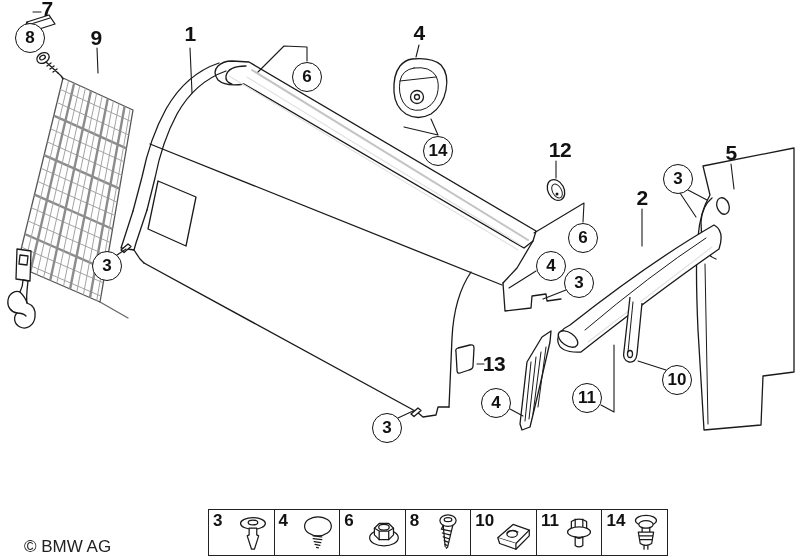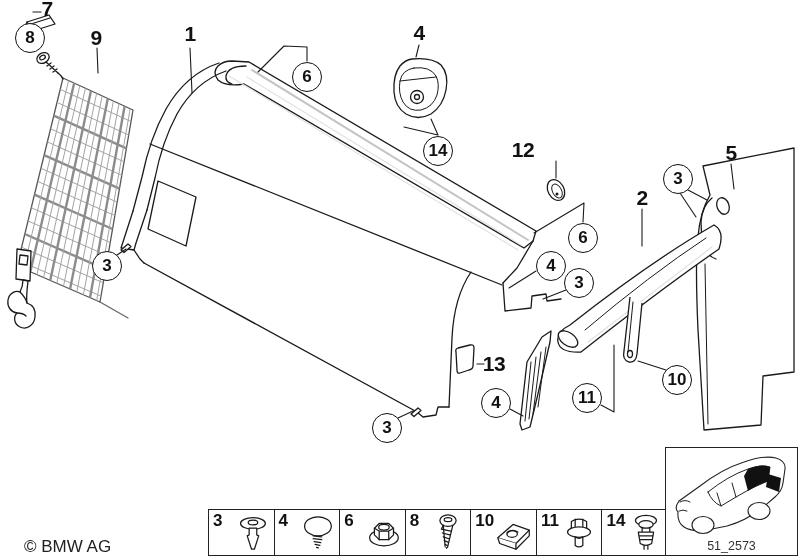--- a/index.html
+++ b/index.html
@@ -190,21 +190,21 @@
       <div class="callout" style="left: 579px; top: 283px;">3</div>
       <div class="callout" style="left: 678px; top: 179px;">3</div>
       <div class="callout" style="left: 496px; top: 403px;">4</div>
       <div class="callout" style="left: 587px; top: 398px;">11</div>
       <div class="callout" style="left: 677px; top: 380px;">10</div>
       <div class="callout" style="left: 387px; top: 428px;">3</div>
       <div class="part-label" style="left: 47px; top: 9px;">7</div>
       <div class="part-label" style="left: 96px; top: 38px;">9</div>
       <div class="part-label" style="left: 190px; top: 34px;">1</div>
       <div class="part-label" style="left: 419px; top: 33px;">4</div>
-      <div class="part-label" style="left: 523px; top: 150px;">12</div>
+      <div class="part-label" style="left: 560px; top: 150px;">12</div>
       <div class="part-label" style="left: 642px; top: 198px;">2</div>
       <div class="part-label" style="left: 731px; top: 153px;">5</div>
       <div class="part-label" style="left: 494px; top: 364px;">13</div>
     </div>
 
   <div class="legend">
     <div class="legend-cell">
       <span class="num">3</span>
       <svg width="42" height="42" viewBox="0 0 44 44">
         <ellipse class="fw" cx="23" cy="12" rx="13" ry="6"></ellipse>
@@ -262,30 +262,16 @@
         <ellipse class="fw" cx="23" cy="9" rx="11" ry="5.5"></ellipse>
         <ellipse class="fw" cx="23" cy="13" rx="7.5" ry="4"></ellipse>
         <path class="ln" d="M19,16 L19,21 M27,16 L27,21"></path>
         <path class="fw" d="M15,21 L31,21 L29,33 Q23,37 17,33 Z"></path>
         <path class="ln" d="M16,25 L30,25 M17,29 L29,29"></path>
         <path class="ln" d="M21,35 L21,39 M25,35 L25,39"></path>
       </svg>
     </div>
   </div>
 
-  <div class="car-box">
-    <svg width="131" height="90" viewBox="0 0 131 90" style="position:absolute;left:0;top:2px;">
-      <path class="ln" d="M12,62 Q8,58 13,51 L34,36 Q56,19 78,12 Q98,5 110,8 Q120,11 119,19 L117,33
-                         Q116,41 109,47 L95,59 Q79,71 61,76 L41,80 Q25,82 18,77 Q11,72 12,62 Z" style="stroke:#222;stroke-width:1.1;"></path>
-      <ellipse class="fw" cx="37" cy="75" rx="11" ry="8.5" style="stroke:#222;stroke-width:1.1;"></ellipse>
-      <ellipse class="fw" cx="93" cy="61" rx="11" ry="8.5" style="stroke:#222;stroke-width:1.1;"></ellipse>
-      <path class="ln" d="M42,42 Q62,26 82,19 Q96,14 104,17 L102,31 Q86,37 70,47 L55,56 Q46,52 42,42 Z" style="stroke:#222;stroke-width:1;"></path>
-      <path d="M82,19 Q96,13 104,17 L102,31 Q91,35 82,41 L78,26 Z" fill="#111"></path>
-      <path d="M102,24 L115,28 L113,42 L100,37 Z" fill="#111"></path>
-      <path class="ln" d="M55,56 L51,43 M70,47 L66,33" style="stroke:#222;stroke-width:1;"></path>
-      <path class="ln" d="M14,52 Q19,49 24,52 M13,61 Q17,59 21,61" style="stroke:#222;stroke-width:1;"></path>
-    </svg>
-    <div class="car-code">51_2573</div>
-  </div>
 
   <div class="copyright">© BMW AG</div>
 
 </div>
 
 </body></html>

